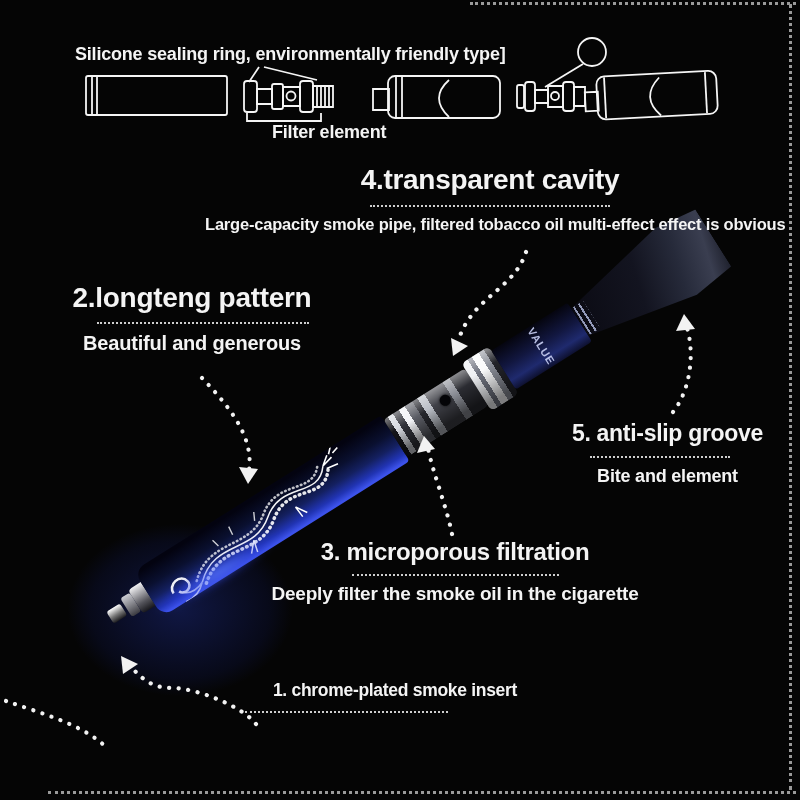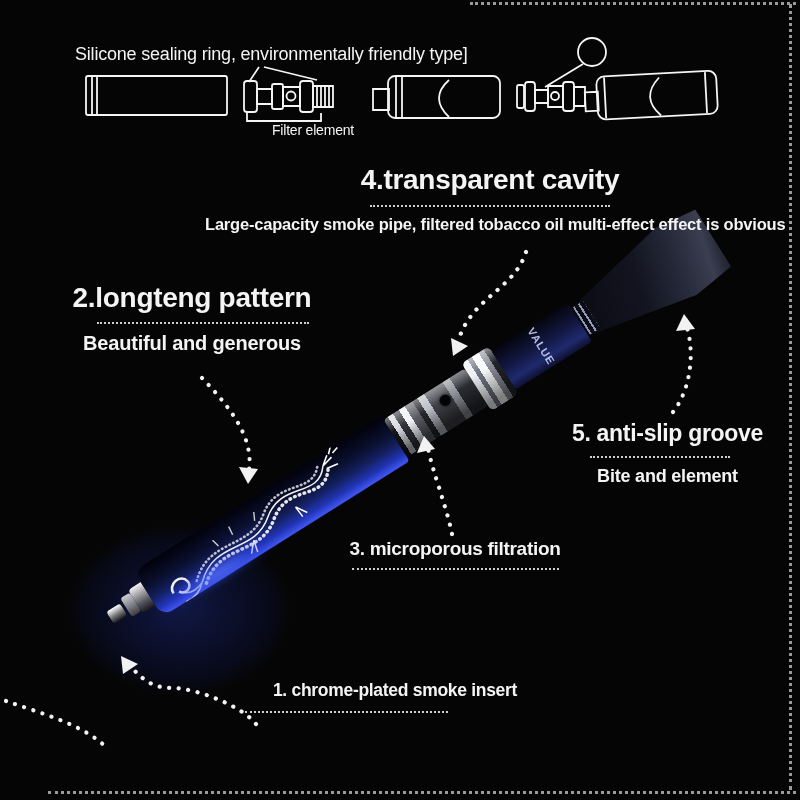--- a/index.html
+++ b/index.html
@@ -10,23 +10,23 @@
     color:#f4f4f4;
   }
   
   .border-top{position:absolute;left:470px;top:2px;width:326px;height:0;border-top:3px dotted #9a9a9a;z-index:4;}
   .border-right{position:absolute;left:789px;top:4px;height:786px;width:0;border-left:3px dotted #9a9a9a;z-index:4;}
   .border-bottom{position:absolute;left:48px;top:791px;width:748px;height:0;border-top:3px dotted #9a9a9a;z-index:4;}
 
   
   .diagrams{position:absolute;left:0;top:0;width:800px;height:160px;z-index:6;}
   .diagrams *{vector-effect:non-scaling-stroke;}
-  .diag-label{position:absolute;font-weight:normal;letter-spacing:-0.2px;z-index:7;white-space:nowrap;text-align:right;}
+  .diag-label{position:absolute;font-weight:bold;letter-spacing:-0.2px;z-index:7;white-space:nowrap;text-align:right;}
   .lbl-sealing{left:75px;top:44px;font-size:18px;}
-  .lbl-filter{left:272px;top:122px;font-size:14px;}
+  .lbl-filter{left:272px;top:122px;font-size:18px;}
 
   
   .callout{position:absolute;z-index:10;text-align:center;font-weight:bold;}
   .callout .title{white-space:nowrap;letter-spacing:-0.3px;}
   .callout .desc{white-space:nowrap;letter-spacing:-0.2px;}
   .dotline{height:0;border-top:2.5px dotted #cfcfcf;}
 
   .co4{left:205px;top:164px;width:570px;}
   .co4 .title{font-size:28px;}
   .co4 .dotline{width:240px;margin:9px auto 8px auto;}
@@ -36,21 +36,21 @@
   .co2 .title{font-size:28px;}
   .co2 .dotline{width:212px;margin:8px 0 8px 55px;}
   .co2 .desc{font-size:20px;}
 
   .co5{left:545px;top:420px;width:245px;text-align:center;}
   .co5 .title{font-size:23px;}
   .co5 .dotline{width:140px;margin:9px 0 8px 45px;}
   .co5 .desc{font-size:18px;}
 
   .co3{left:250px;top:538px;width:410px;}
-  .co3 .title{font-size:19px;}
+  .co3 .title{font-size:24px;}
   .co3 .dotline{width:207px;margin:8px auto 7px auto;}
   .co3 .desc{font-size:19px;}
 
   .co1{left:235px;top:680px;width:320px;}
   .co1 .title{font-size:17.5px;text-align:center;}
   .co1 .dotline{width:203px;margin:10px 0 7px 10px;}
   .co1 .desc{font-size:18px;text-align:left;padding-left:12px;}
 
   
   .glow{position:absolute;left:30px;top:495px;width:300px;height:230px;z-index:1;
@@ -216,18 +216,19 @@
 
 <div class="callout co5">
   <div class="title">5. anti-slip groove</div>
   <div class="dotline"></div>
   <div class="desc">Bite and element</div>
 </div>
 
 <div class="callout co3">
   <div class="title">3. microporous filtration</div>
   <div class="dotline"></div>
+  <div class="desc">Deeply filter the smoke oil in the cigarette</div>
 </div>
 
 <div class="callout co1">
   <div class="title">1. chrome-plated smoke insert</div>
   <div class="dotline"></div>
 </div>
 
 </body></html>

